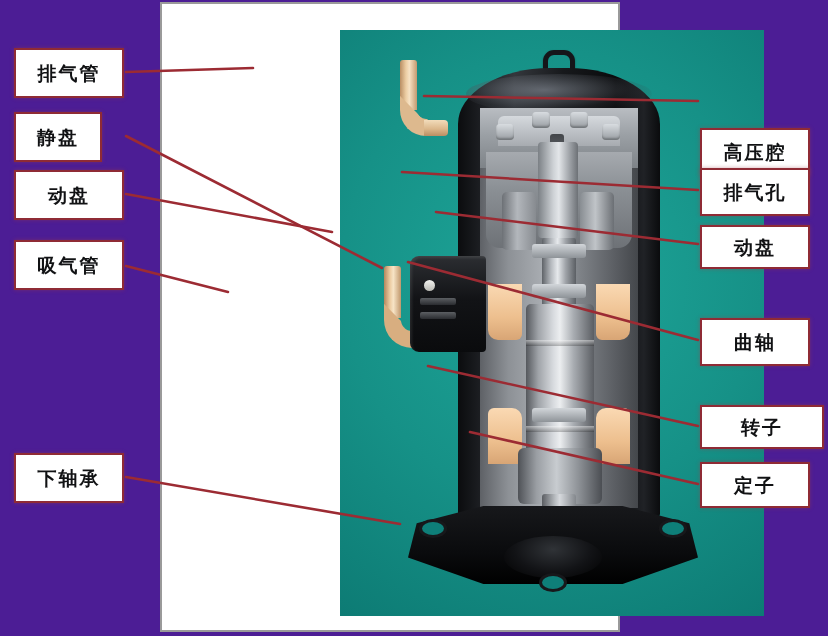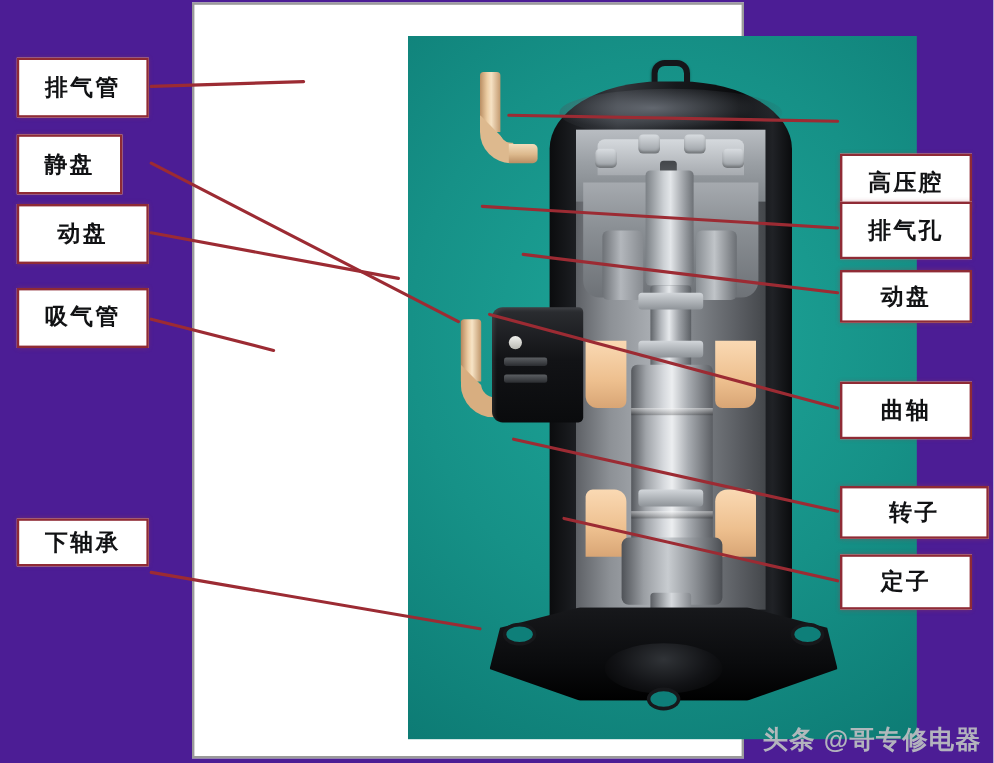--- a/index.html
+++ b/index.html
@@ -337,27 +337,26 @@
       <line x1="698" y1="244" x2="436" y2="212" stroke="#9c2b33" stroke-width="2.6" stroke-linecap="round"></line>
       <line x1="698" y1="340" x2="408" y2="262" stroke="#9c2b33" stroke-width="2.6" stroke-linecap="round"></line>
       <line x1="698" y1="426" x2="428" y2="366" stroke="#9c2b33" stroke-width="2.6" stroke-linecap="round"></line>
       <line x1="698" y1="484" x2="470" y2="432" stroke="#9c2b33" stroke-width="2.6" stroke-linecap="round"></line>
     </svg>
 
   <div id="labels-left">
       <div class="label-box" style="left: 14px; top: 48px; width: 110px; height: 50px; border-color: rgb(143, 43, 53);">排气管</div>
       <div class="label-box" style="left: 14px; top: 112px; width: 88px; height: 50px; border-color: rgb(143, 43, 53);">静盘</div>
       <div class="label-box" style="left: 14px; top: 170px; width: 110px; height: 50px; border-color: rgb(143, 43, 53);">动盘</div>
-      <div class="label-box" style="left: 14px; top: 240px; width: 110px; height: 50px; border-color: rgb(143, 43, 53); font-family: Liberation Mono, monospace;">吸气管</div>
-      <div class="label-box" style="left: 14px; top: 432px; width: 110px; height: 40px; border-color: rgb(143, 43, 53);">下轴承</div>
+      <div class="label-box" style="left: 14px; top: 240px; width: 110px; height: 50px; border-color: rgb(143, 43, 53);">吸气管</div>
+      <div class="label-box" style="left: 14px; top: 453px; width: 110px; height: 50px; border-color: rgb(143, 43, 53);">下轴承</div>
     </div>
   <div id="labels-right">
       <div class="label-box" style="left: 700px; top: 80px; width: 110px; height: 48px; border-color: rgb(143, 43, 53); margin-top: 48px;">高压腔</div>
       <div class="label-box" style="left: 700px; top: 168px; width: 110px; height: 48px; border-color: rgb(143, 43, 53);">排气孔</div>
       <div class="label-box" style="left: 700px; top: 225px; width: 110px; height: 44px; border-color: rgb(143, 43, 53);">动盘</div>
       <div class="label-box" style="left: 700px; top: 318px; width: 110px; height: 48px; border-color: rgb(143, 43, 53);">曲轴</div>
       <div class="label-box" style="left: 700px; top: 405px; width: 124px; height: 44px; border-color: rgb(143, 43, 53);">转子</div>
       <div class="label-box" style="left: 700px; top: 462px; width: 110px; height: 46px; border-color: rgb(143, 43, 53);">定子</div>
     </div>
 
-  <div class="watermark">头条 @哥专修电器</div>
 
 </div>
 
 </body></html>

